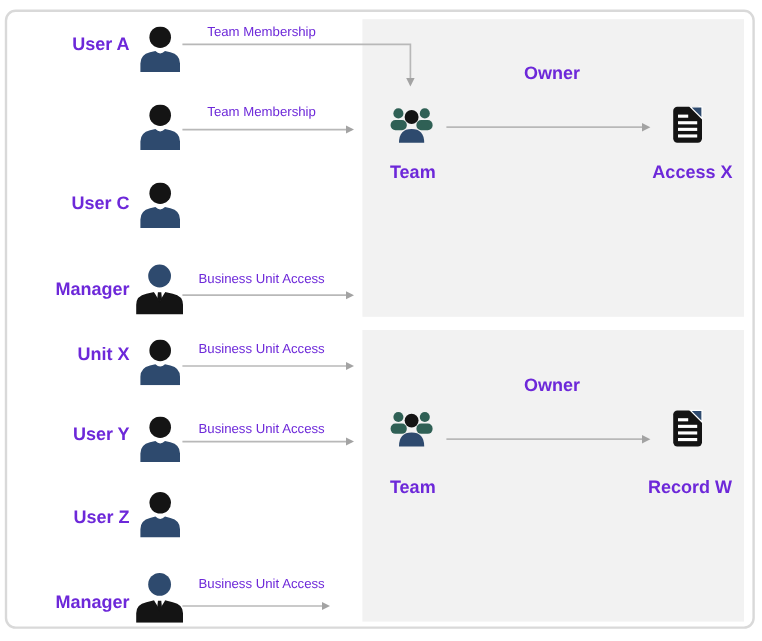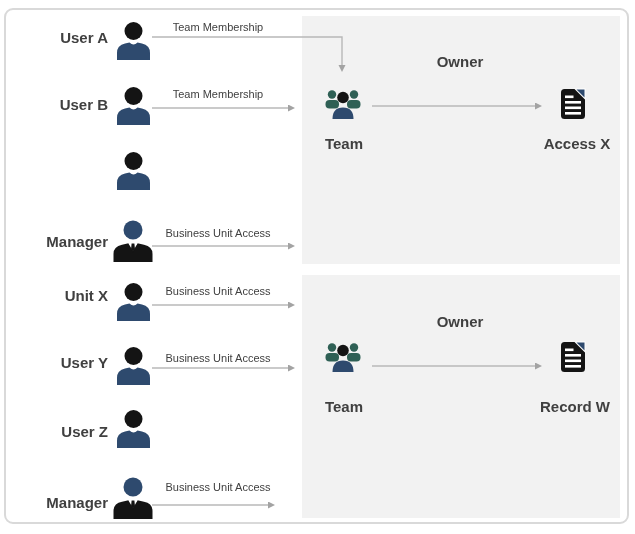--- a/index.html
+++ b/index.html
@@ -1,18 +1,18 @@
 <!DOCTYPE html>
 <html><head>
 <meta charset="utf-8">
 <style>
   html,body{margin:0;padding:0;background:#ffffff;}
   #stage{
     position:relative;width:635px;height:534px;background:#ffffff;
-    font-family:"Liberation Sans", sans-serif;color:#404040;overflow:hidden;
+    font-family:"Liberation Sans", sans-serif;color:#6d28d9;overflow:hidden;
   }
   .frame{
     position:absolute;left:4px;top:8px;width:621px;height:512px;
     border:2px solid #d9d9d9;border-radius:9px;background:#ffffff;
   }
   .panel{
     position:absolute;background:#f2f2f2;
   }
   #panel1{left:302px;top:16px;width:318px;height:248px;}
   #panel2{left:302px;top:275px;width:318px;height:243px;}
@@ -61,29 +61,29 @@
 
   <div class="uname" style="top:29px">User A</div>
   <span class="icon" style="left:115px;top:22px">
     <svg width="37" height="38" viewBox="0 0 37 38">
         <circle cx="18.5" cy="9" r="9" fill="#141414"></circle>
         <path d="M2 38 V31 Q2 23.5 10 21.6 L14.5 20.5 Q18.5 24.5 22.5 20.5 L27 21.6 Q35 23.5 35 31 V38 Z" fill="#2e4a6e"></path>
       </svg>
   </span>
   <div class="conn" style="top:20px">Team Membership</div>
 
-  <div class="uname" style="top:96px">User B</div>
   <span class="icon" style="left:115px;top:87px">
     <svg width="37" height="38" viewBox="0 0 37 38">
         <circle cx="18.5" cy="9" r="9" fill="#141414"></circle>
         <path d="M2 38 V31 Q2 23.5 10 21.6 L14.5 20.5 Q18.5 24.5 22.5 20.5 L27 21.6 Q35 23.5 35 31 V38 Z" fill="#2e4a6e"></path>
       </svg>
   </span>
   <div class="conn" style="top:87px">Team Membership</div>
 
+  <div class="uname" style="top:161px">User C</div>
   <span class="icon" style="left:115px;top:152px">
     <svg width="37" height="38" viewBox="0 0 37 38">
         <circle cx="18.5" cy="9" r="9" fill="#141414"></circle>
         <path d="M2 38 V31 Q2 23.5 10 21.6 L14.5 20.5 Q18.5 24.5 22.5 20.5 L27 21.6 Q35 23.5 35 31 V38 Z" fill="#2e4a6e"></path>
       </svg>
   </span>
 
   <div class="uname" style="top:233px">Manager</div>
   <span class="icon" style="left:112px;top:220px">
     <svg width="42" height="42" viewBox="0 0 42 42">

